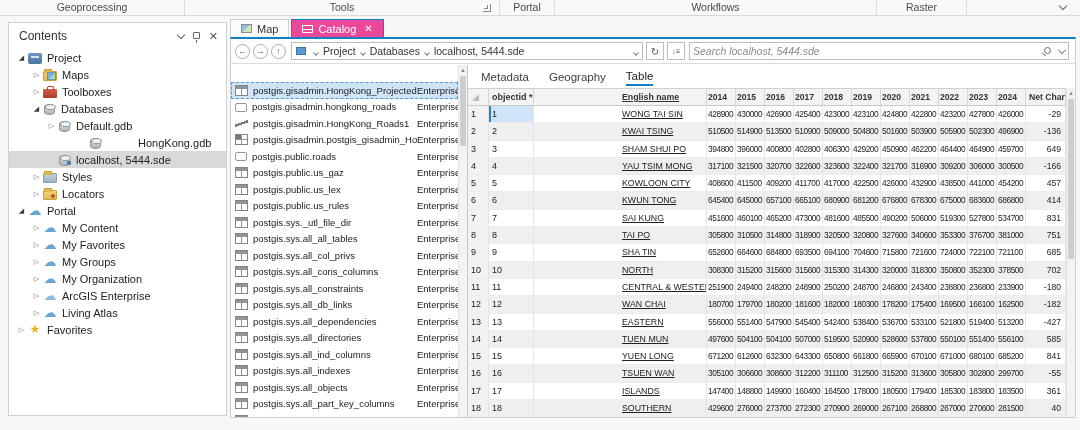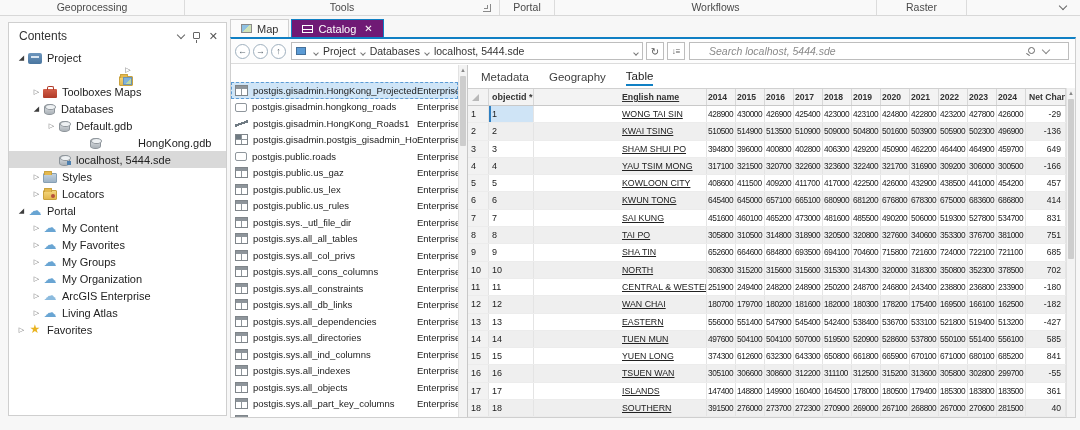--- a/index.html
+++ b/index.html
@@ -62,21 +62,21 @@
   .icon-sde::after { content:""; position:absolute; right:-2px; bottom:0; width:4px; height:4px; background:#4d7fae; }
   .icon-cloud { font-size:13px; line-height:13px; color:#69a5d3; text-align:center; }
   .icon-cloud.lite { color:#8cbbde; }
   .icon-star { font-size:12px; line-height:13px; color:#e9b320; text-align:center; }
 
   
   .catalog { position:absolute; left:230px; top:18px; width:846px; height:400px; }
   .tabs-row { height:19px; display:flex; align-items:flex-end; }
   .vtab { height:18px; display:flex; align-items:center; gap:5px; padding:0 10px; font-size:11px; color:#333;
           background:#fbfbfb; border:1px solid #d0d0d0; border-bottom:none; margin-right:2px; }
-  .vtab.active { background:#701a75; border-color:#1080c4; color:#fff; }
+  .vtab.active { background:#ec4899; border-color:#1080c4; color:#fff; }
   .vtab .tab-close { color:#fff; font-size:10px; margin-left:3px; }
   .map-glyph { width:11px; height:9px; border:1px solid #8a8a8a;
                background:linear-gradient(135deg,#8fc1e3 50%,#cfe3b8 50%); }
   .cat-glyph { width:11px; height:8px; border:1px solid #fff; position:relative; }
   .cat-glyph::after { content:""; position:absolute; left:0; right:0; top:3px; height:1px; background:#fff; }
 
   .view-body { position:absolute; top:19px; left:0; right:0; bottom:0; background:#fff;
                border:1px solid #cfcfcf; border-top:2px solid #1080c4; }
 
   
@@ -87,21 +87,21 @@
   .crumb-box { width:352px; height:18px; border:1px solid #bdbdbd; background:#fff; margin-left:2px;
                display:flex; align-items:center; font-size:10.5px; color:#333; padding:0 4px; }
   .crumb-icon { width:10px; height:8px; background:#5b9bd5; border:1px solid #44709a; margin-right:3px; flex:none; }
   .crumb-sep { margin:0 5px; }
   .crumb-sep .chev, .crumb-end .chev { width:4px; height:4px; border-color:#777; }
   .crumb-seg { white-space:nowrap; }
   .crumb-end { margin-left:auto; }
   .tool-sq { width:18px; height:18px; border:1px solid #bdbdbd; background:#fff; margin-left:3px;
              display:flex; align-items:center; justify-content:center; font-size:10px; color:#555; flex:none; }
   .search-box { flex:1; height:18px; border:1px solid #bdbdbd; background:#fff; margin-left:4px; margin-right:2px;
-                display:flex; align-items:center; padding:0 19px; }
+                display:flex; align-items:center; padding:0 3px; }
   .search-box input { flex:1; border:none; outline:none; font-size:10.5px; font-style:italic; color:#444;
                       font-family:"Liberation Sans",sans-serif; background:transparent; }
   .search-box input::placeholder { color:#8a8a8a; }
   .lens { width:7px; height:7px; border:1px solid #666; border-radius:50%; position:relative; margin:0 8px 2px 4px; flex:none;}
   .lens::after { content:""; position:absolute; left:-3px; top:6px; width:4px; height:1px; background:#666;
                  transform:rotate(35deg); }
 
   
   .catalog-body { position:absolute; top:26px; left:0; right:0; bottom:0; display:flex; }
   .item-list { width:237px; border-right:1px solid #c8c8c8; position:relative; overflow:hidden; }
@@ -191,21 +191,21 @@
         <span class="pin-icon"></span>
         <span class="close-x">✕</span>
       </span>
     </div>
     <div class="tree" id="tree">
         <div class="tree-row" style="padding-left: 6px;">
           <div class="t-arrow expanded">◢</div>
           <div class="t-icon icon-project"></div>
           <div>Project</div>
         </div>
-        <div class="tree-row" style="padding-left: 21px; flex-direction: column;">
+        <div class="tree-row" style="padding-left: 21px;">
           <div class="t-arrow">▷</div>
           <div class="t-icon icon-maps"></div>
           <div>Maps</div>
         </div>
         <div class="tree-row" style="padding-left: 21px;">
           <div class="t-arrow">▷</div>
           <div class="t-icon icon-toolbox"></div>
           <div>Toolboxes</div>
         </div>
         <div class="tree-row" style="padding-left: 21px;">
@@ -710,21 +710,21 @@
                 <div class="c-yr">550100</div>
                 <div class="c-yr">551400</div>
                 <div class="c-yr">556100</div>
                 <div class="c-net">585</div>
               </div>
               <div class="g-row">
                 <div class="c-num">15</div>
                 <div class="c-oid">15</div>
                 <div class="c-cn">元朗區</div>
                 <div class="c-en">YUEN LONG</div>
-                <div class="c-yr">374300</div>
+                <div class="c-yr">671200</div>
                 <div class="c-yr">612600</div>
                 <div class="c-yr">632300</div>
                 <div class="c-yr">643300</div>
                 <div class="c-yr">650800</div>
                 <div class="c-yr">661800</div>
                 <div class="c-yr">665900</div>
                 <div class="c-yr">670100</div>
                 <div class="c-yr">671000</div>
                 <div class="c-yr">680100</div>
                 <div class="c-yr">685200</div>
@@ -764,21 +764,21 @@
                 <div class="c-yr">185300</div>
                 <div class="c-yr">183800</div>
                 <div class="c-yr">183500</div>
                 <div class="c-net">361</div>
               </div>
               <div class="g-row even">
                 <div class="c-num">18</div>
                 <div class="c-oid">18</div>
                 <div class="c-cn">南區</div>
                 <div class="c-en">SOUTHERN</div>
-                <div class="c-yr">391500</div>
+                <div class="c-yr">429600</div>
                 <div class="c-yr">276000</div>
                 <div class="c-yr">273700</div>
                 <div class="c-yr">272300</div>
                 <div class="c-yr">270900</div>
                 <div class="c-yr">269000</div>
                 <div class="c-yr">267100</div>
                 <div class="c-yr">268800</div>
                 <div class="c-yr">267000</div>
                 <div class="c-yr">270600</div>
                 <div class="c-yr">281500</div>

